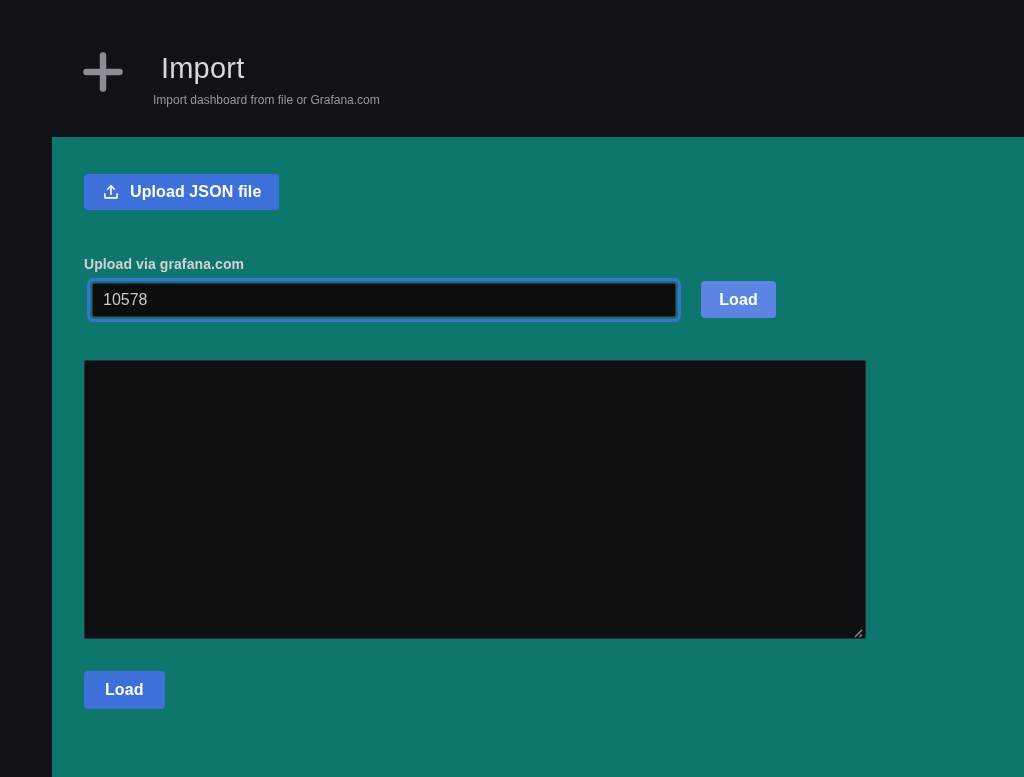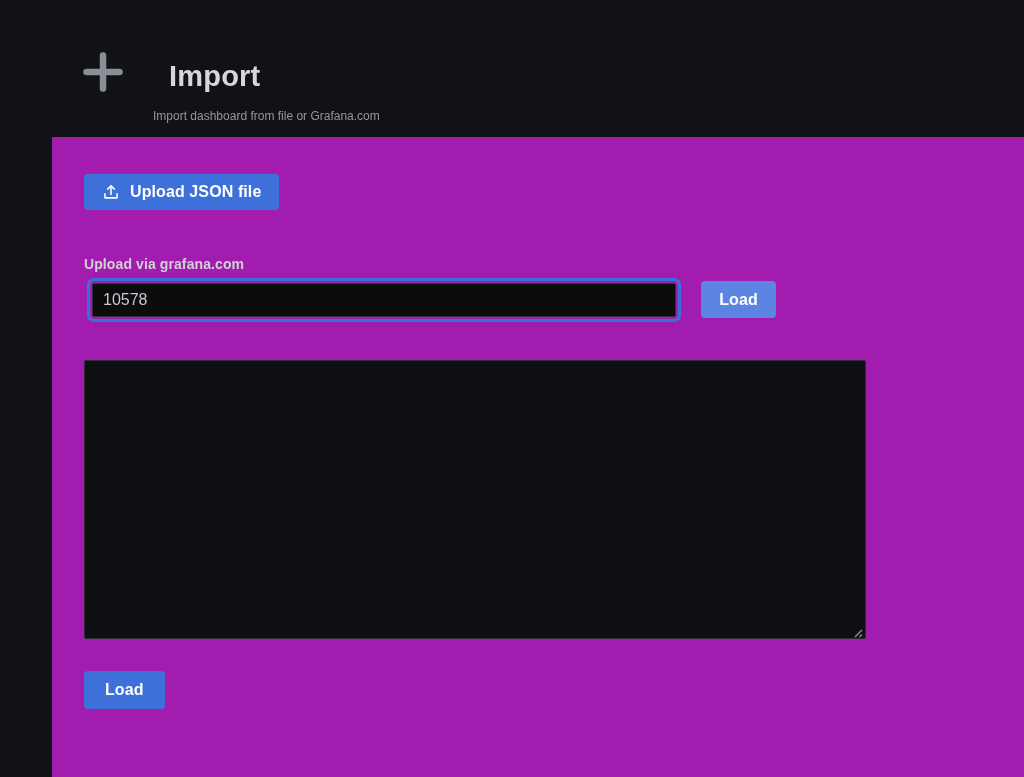--- a/index.html
+++ b/index.html
@@ -14,31 +14,31 @@
 
   
   .page-header {
     position: absolute; top: 0; left: 0; right: 0; height: 137px;
     display: flex; align-items: flex-start;
     padding: 44px 0 0 80px;
   }
   .plus-wrap { width: 46px; height: 52px; display: flex; align-items: center; justify-content: center; margin-top: 2px; }
   .titles { margin-left: 27px; }
   .page-title {
-    margin: 16px; font-size: 29px; font-weight: 700; line-height: 1.15;
+    margin: 8px; font-size: 29px; font-weight: 400; line-height: 1.15;
     color: #d6d7d9; letter-spacing: 0.2px;
   }
   .page-subtitle {
     margin-top: 6px; font-size: 12px; font-weight: 400; color: #95969b;
   }
 
   
   .panel {
     position: absolute; left: 52px; top: 137px; right: 0; bottom: 0;
-    background: #a21caf;
+    background: #0f766e;
     padding: 37px 0 0 32px;
   }
 
   
   .btn {
     display: inline-flex; align-items: center; justify-content: center;
     border: none; border-radius: 4px; cursor: pointer;
     color: #ffffff; font-family: "Liberation Sans", sans-serif;
     font-size: 16px; font-weight: 700; letter-spacing: 0.1px;
   }

